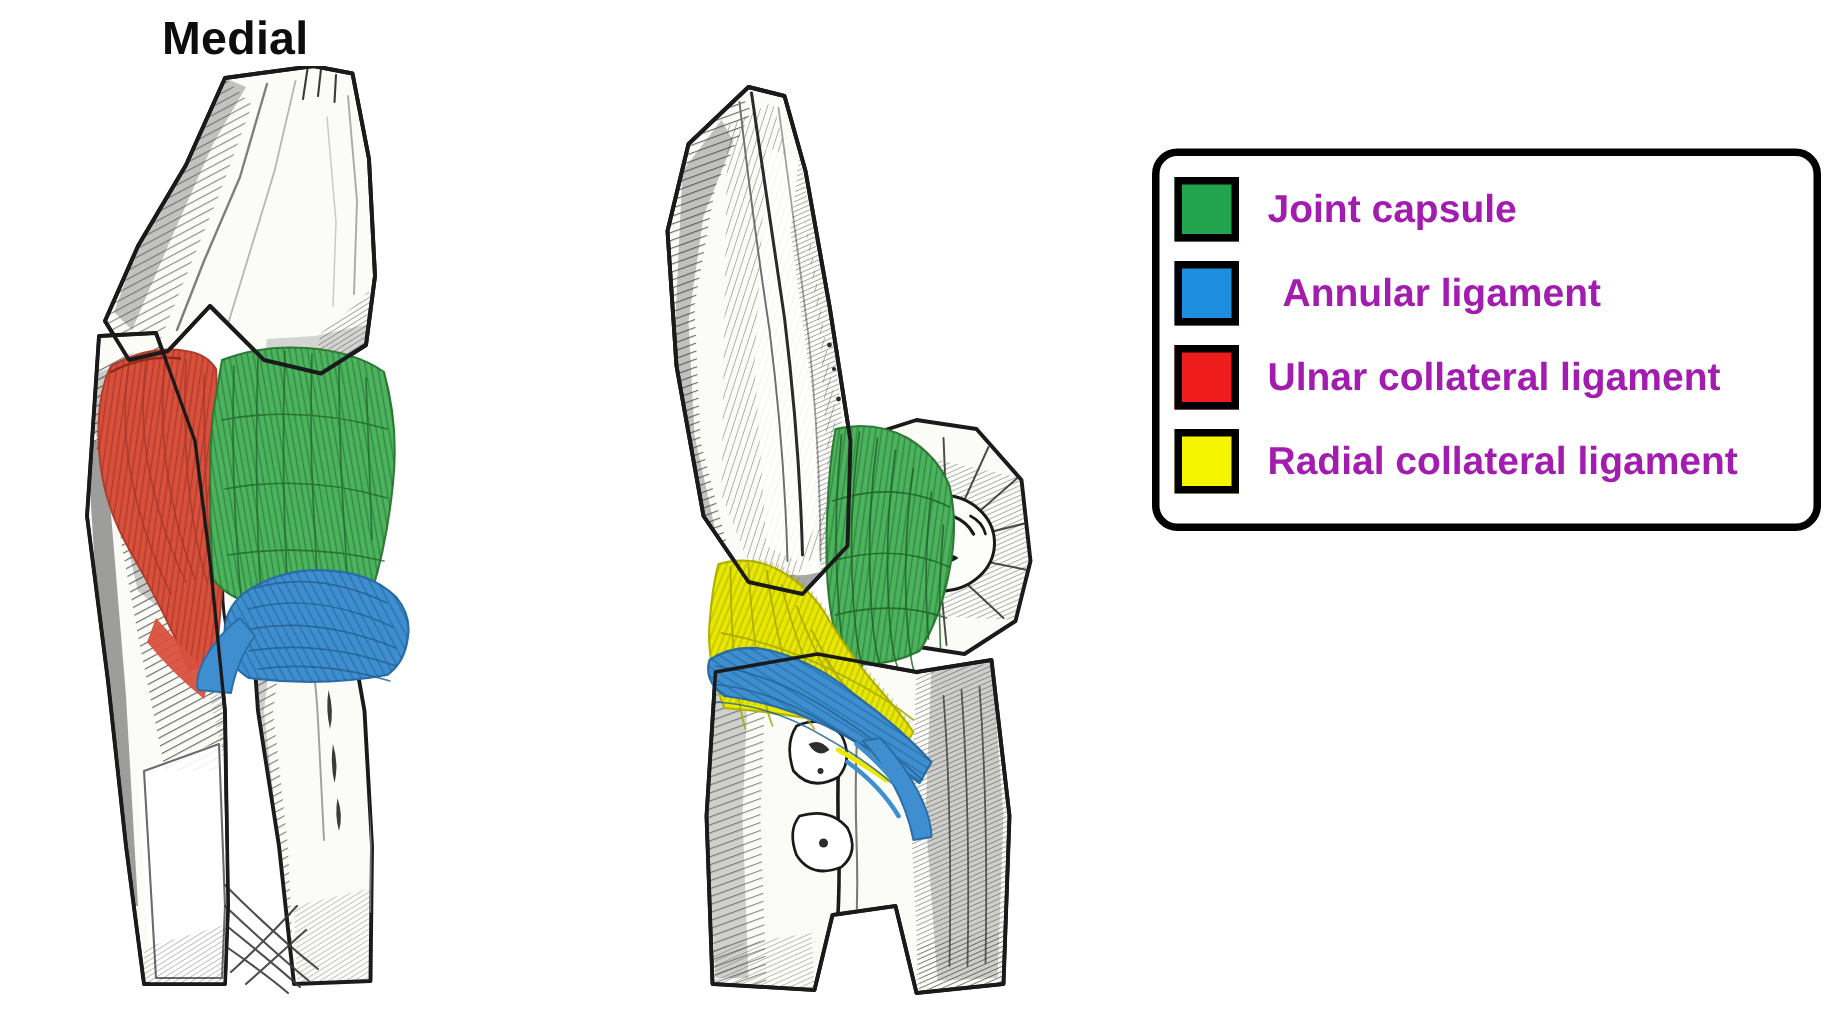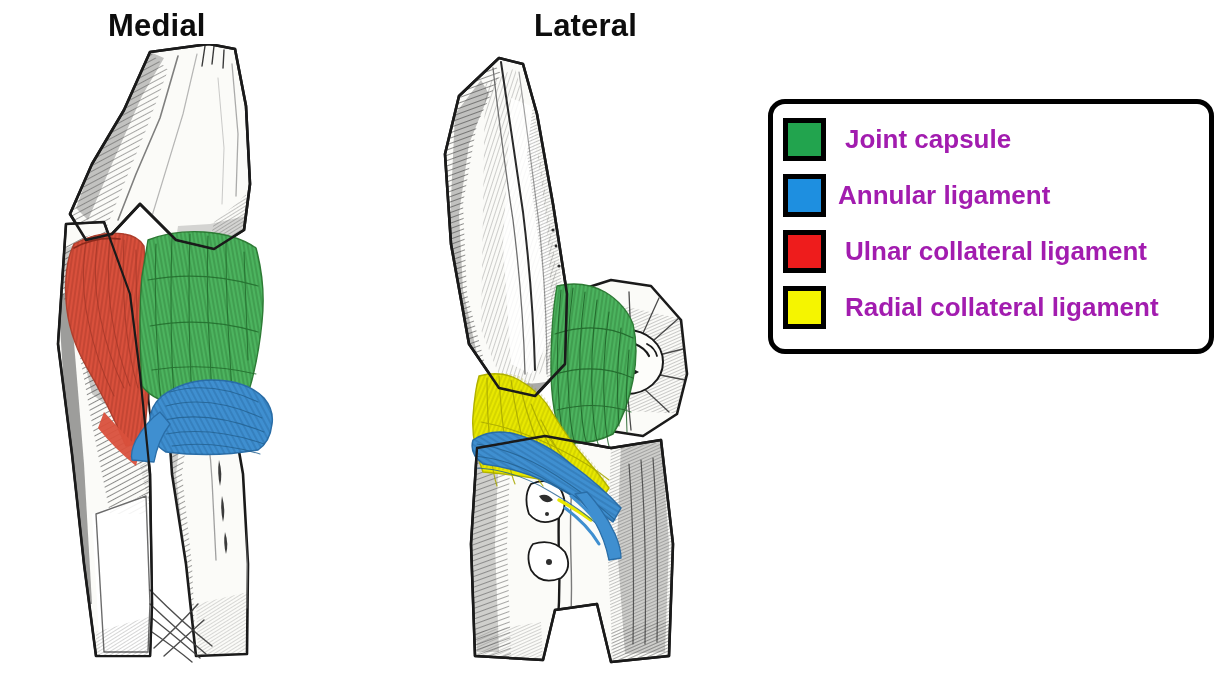--- a/index.html
+++ b/index.html
@@ -33,29 +33,28 @@
     border:5px solid #000000;flex:0 0 auto;
   }
   .legend-label{
     margin-left:19px;font-size:26px;font-weight:bold;color:#a21caf;
     white-space:nowrap;line-height:1;
   }
   #row-0{top:12px;}
   #row-1{top:68px;}
   #row-2{top:124px;}
   #row-3{top:180px;align-items:center;}
-  #row-1 .legend-label{margin-left:12px;}
+  #row-1 .legend-label{margin-left:29px;}
 </style>
 </head>
 <body>
 
 <div id="stage">
 
   <div class="fig-title" id="title-medial">Medial</div>
-  <div class="fig-title" id="title-lateral">Lateral</div>
 
   <div class="figure" id="fig-medial">
     <svg viewBox="0 0 330 635" xmlns="http://www.w3.org/2000/svg">
       <defs>
 
         <pattern id="mHatch" width="5" height="5" patternUnits="userSpaceOnUse" patternTransform="rotate(62)">
           <line x1="0" y1="0" x2="0" y2="5" stroke="#2b2b2b" stroke-width="1.5"></line>
         </pattern>
         <pattern id="mHatchFine" width="3" height="3" patternUnits="userSpaceOnUse" patternTransform="rotate(58)">
           <line x1="0" y1="0" x2="0" y2="3" stroke="#333" stroke-width=".9"></line>

